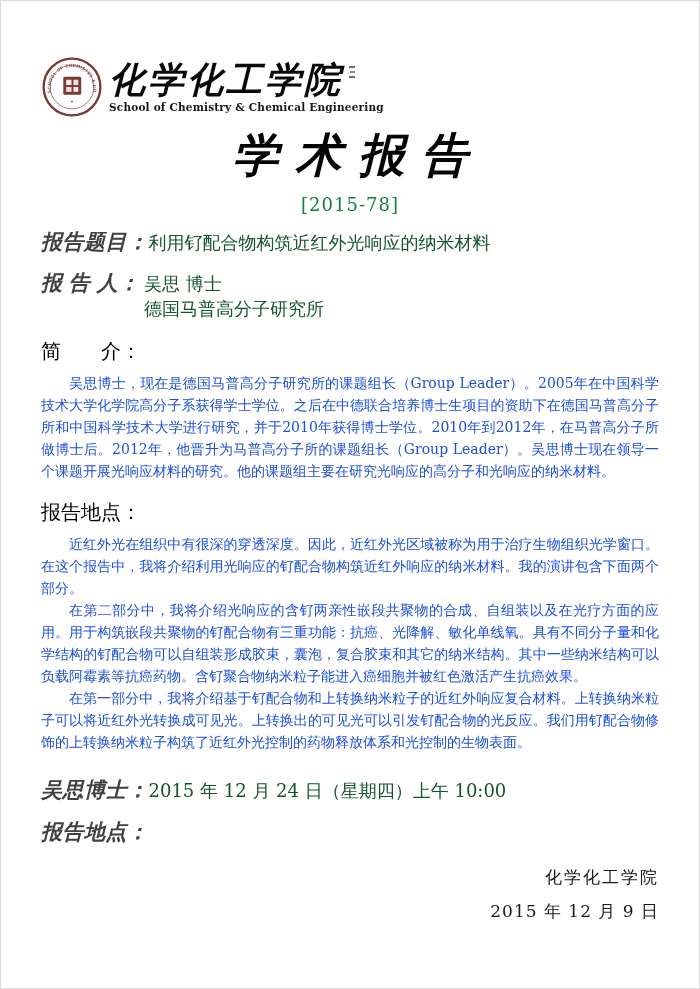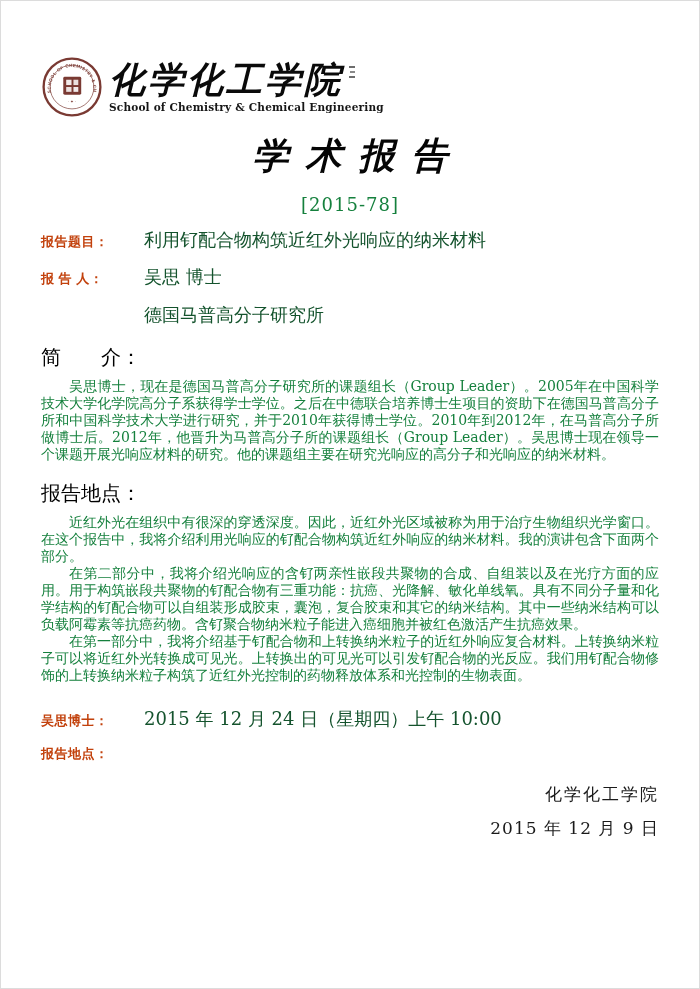--- a/index.html
+++ b/index.html
@@ -54,21 +54,21 @@
     letter-spacing: 0.2px;
     margin-top: 2px;
     color: #161616;
     white-space: nowrap;
   }
 
   
   .doc-title {
     margin: 4px 0 0 0;
     text-align: center;
-    font-size: 36px;
+    font-size: 46px;
     line-height: 56px;
     font-weight: 900;
     font-style: italic;
     letter-spacing: 17px;
     padding-left: 17px; 
     color: #050505;
   }
   .report-no {
     text-align: center;
     font-size: 18px;
@@ -77,44 +77,45 @@
     color: #15803d;
   }
 
   
   .info { margin-top: 13px; }
   .info-row { display: flex; align-items: baseline; margin-top: 13px; }
   .lbl {
     flex: 0 0 103px;
     font-family: "Liberation Sans", "DejaVu Sans", sans-serif;
     font-weight: bold;
-    font-size: 13px;
+    font-size: 21px;
     letter-spacing: 0.5px;
-    color: #c2410c;
+    color: #404040;
     white-space: nowrap;
+    font-style: italic;
   }
   .val { font-size: 18px; color: #14532d; white-space: nowrap; }
-  .affil-row { padding-left: 103px; margin-top: 14px; }
+  .affil-row { padding-left: 103px; }
 
   
   .sec-heading {
     font-family: "Liberation Sans", "DejaVu Sans", sans-serif;
     font-weight: normal;
     font-size: 20px;
     margin: 17px 0 7px 0;
     color: #000;
     white-space: pre;
   }
   .body-par {
     margin: 0;
     font-size: 14px;
-    line-height: 17px;
+    line-height: 22px;
     text-align: justify;
     text-indent: 2em;
-    color: #15803d;
+    color: #1d4ed8;
   }
 
   
   .footer-block { margin-top: 23px; }
   .footer-row { display: flex; align-items: baseline; margin-top: 14px; }
   .signature { text-align: right; margin-top: 20px; }
   .signature-org { font-size: 17px; letter-spacing: 2px; color: #1a1a1a; }
   .signature-date { font-size: 17px; letter-spacing: 1px; margin-top: 11px; color: #1a1a1a; }
 </style>
 </head>

